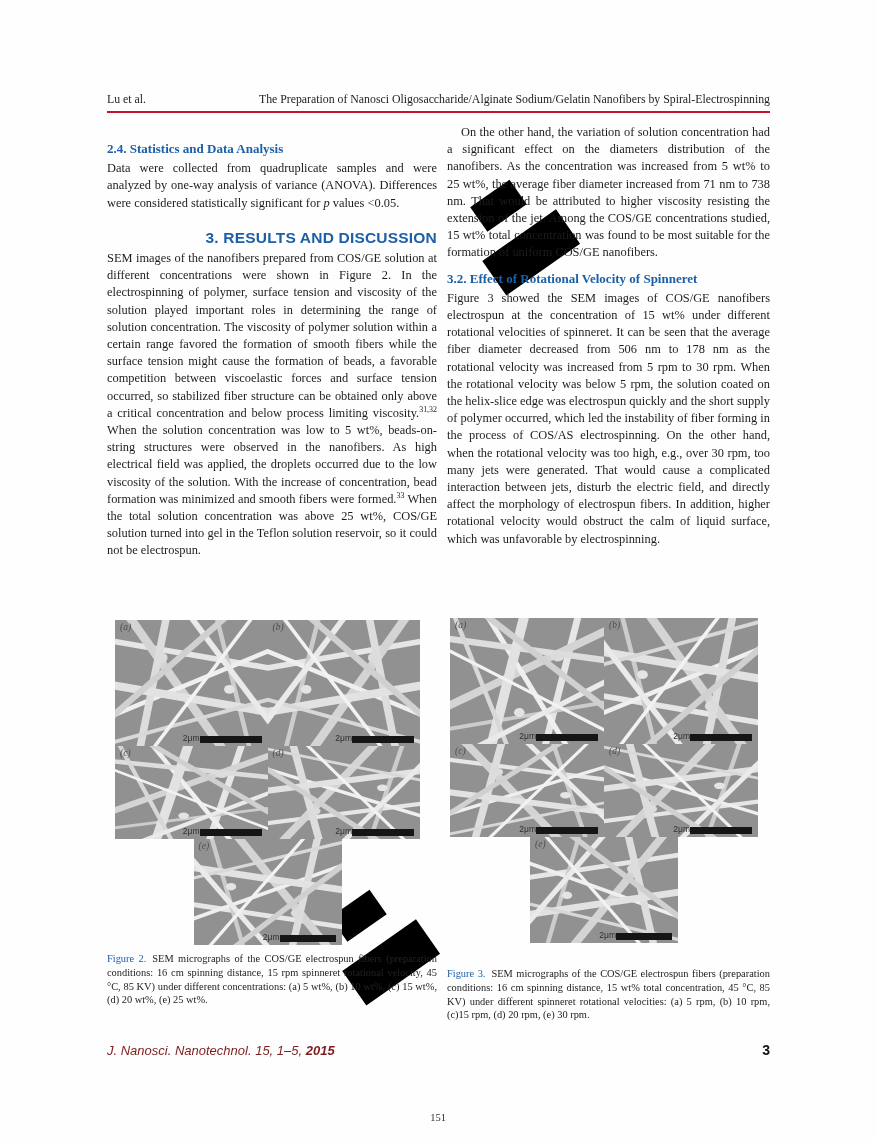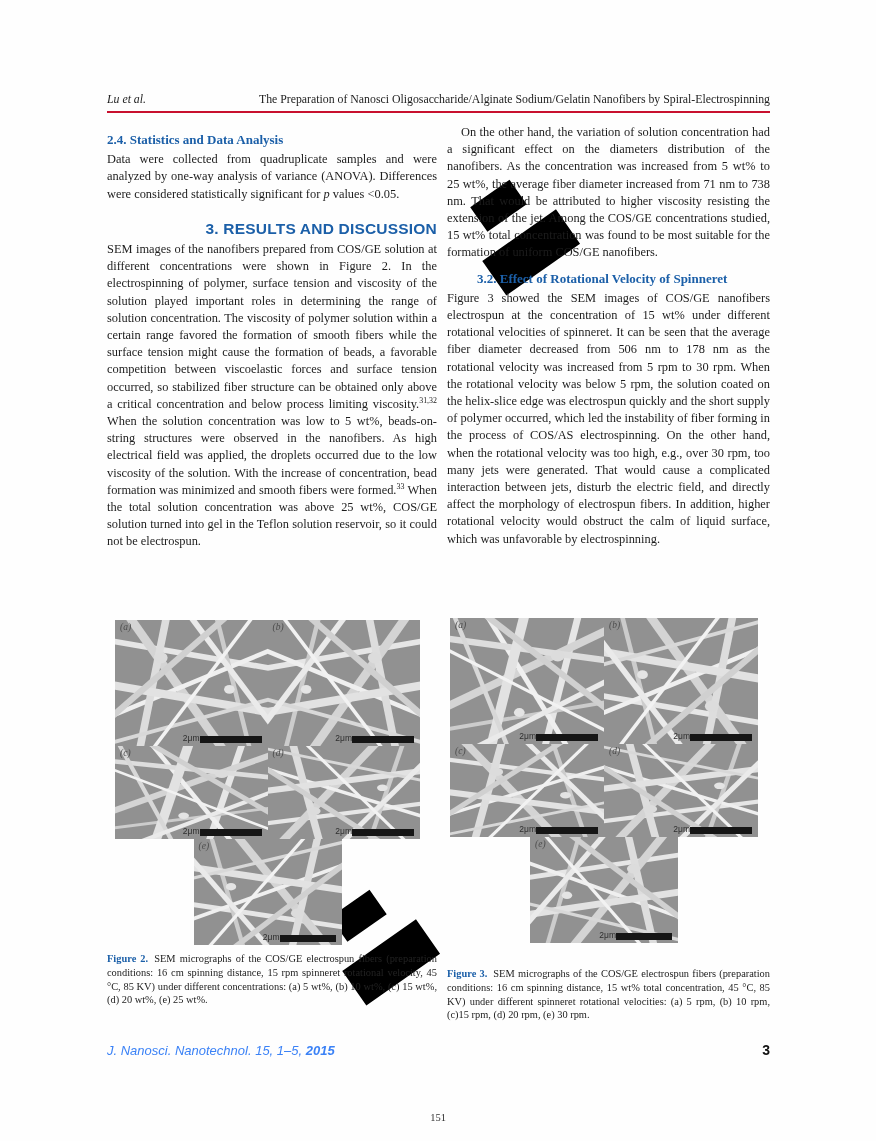--- a/index.html
+++ b/index.html
@@ -6,35 +6,35 @@
   #page{position:relative;width:876px;height:1141px;background:#fefefe;overflow:hidden;
         font-family:"Liberation Serif", serif;color:#1c1c1c;}
   
   .wm{position:absolute;display:flex;gap:28px;transform:rotate(-35deg);color:#dcdcdf;z-index:0;pointer-events:none;}
   .wm svg{width:150px;height:150px;}
   #wm-upper{left:95px;top:170px;}
   #wm-lower{left:-45px;top:880px;}
   
   .hdr{position:absolute;left:107px;right:106px;top:92px;display:flex;justify-content:space-between;
        font-size:11.8px;z-index:2;}
-  .hdr .authors{font-style:italic;}
+  .hdr .authors{}
   .rule{position:absolute;left:107px;right:106px;top:111px;height:2px;background:#c8102e;z-index:2;}
   
   .col{position:absolute;top:124px;z-index:2;text-align:justify;font-size:12.4px;line-height:17.2px;}
   #col-left{left:107px;width:330px;height:496px;overflow:hidden;}
   #col-right{left:447px;width:323px;height:494px;overflow:hidden;}
   .h-serif{color:#1b5fa8;font-weight:bold;font-size:13px;margin:0 0 3px 0;text-align:left;}
   .h-sans{color:#1b5fa8;font-weight:bold;font-size:15.5px;font-family:"Liberation Sans",sans-serif;
           letter-spacing:.2px;margin:17px 0 4px 0;text-align:right;}
   .para{margin:0;}
   .para.indent{text-indent:14px;}
-  .gap8{margin-top:8px;margin-left:30px;}
+  .gap8{margin-top:8px;}
   .run-i{font-style:italic;}
   .run-sup{vertical-align:super;font-size:64%;line-height:0;}
-  .run-figlabel{font-weight:bold;color:#1b5fa8;margin-right:6px;}
+  .run-figlabel{font-weight:normal;color:#1b5fa8;margin-right:6px;}
   
   .figgrid{position:absolute;z-index:2;}
   #fig2-grid{left:115px;top:620px;width:305px;}
   #fig3-grid{left:450px;top:618px;width:308px;}
   .frow{display:flex;}
   .frow .sem{flex:1;}
   .r1 .sem{height:126px;}
   .r2 .sem{height:93px;}
   .rowE{display:flex;justify-content:center;}
   .rowE .sem{width:148px;height:106px;flex:none;}
@@ -45,21 +45,21 @@
   .stext{font-size:8.5px;color:#2e2e2e;font-family:"Liberation Sans",sans-serif;line-height:9px;}
   .sbar{width:62px;height:7px;background:#151515;margin-top:1px;display:block;}
   .rowE .sbar{width:56px;}
   
   .caption{position:absolute;z-index:2;font-size:10.4px;line-height:13.8px;text-align:justify;color:#222;}
   #cap2{left:107px;top:952px;width:330px;}
   #cap3{left:447px;top:952px;width:323px;margin-top:15px;}
   
   .footrow{position:absolute;left:107px;right:106px;top:1042px;display:flex;justify-content:space-between;
            align-items:baseline;z-index:2;}
-  .jref{font-family:"Liberation Sans",sans-serif;font-style:italic;color:#3b82f6;font-size:13px;}
+  .jref{font-family:"Liberation Sans",sans-serif;font-style:italic;color:#7f1d1d;font-size:13px;}
   .jref .yr{font-weight:bold;}
   .pgnum{font-family:"Liberation Sans",sans-serif;font-weight:bold;font-size:14px;color:#111;}
   .pagebottom{position:absolute;left:0;right:0;top:1112px;text-align:center;font-size:10.5px;color:#333;z-index:2;}
 </style>
 </head>
 <body>
 
 <svg width="0" height="0" style="position:absolute" aria-hidden="true">
   <defs>
     <g id="wm-fei">
@@ -132,21 +132,21 @@
       </svg>
   </div>
 
   <div class="hdr">
     <span class="authors">Lu et al.</span>
     <span class="rtitle">The Preparation of Nanosci Oligosaccharide/Alginate Sodium/Gelatin Nanofibers by Spiral-Electrospinning</span>
   </div>
   <div class="rule"></div>
 
   <div class="col" id="col-left">
-    <h3 class="h-serif" style="margin-top:7px">2.4. Statistics and Data Analysis</h3>
+    <h3 class="h-serif" style="margin-top:16px">2.4. Statistics and Data Analysis</h3>
     <p class="para"><span>Data were collected from quadruplicate samples and were analyzed by one-way analysis of variance (ANOVA). Differences were considered statistically significant for </span><span class="run-i">p</span><span> values &lt;0.05.</span></p>
     <h2 class="h-sans">3. RESULTS AND DISCUSSION</h2>
     <p class="para"><span>SEM images of the nanofibers prepared from COS/GE solution at different concentrations were shown in Figure 2. In the electrospinning of polymer, surface tension and viscosity of the solution played important roles in determining the range of solution concentration. The viscosity of polymer solution within a certain range favored the formation of smooth fibers while the surface tension might cause the formation of beads, a favorable competition between viscoelastic forces and surface tension occurred, so stabilized fiber structure can be obtained only above a critical concentration and below process limiting viscosity.</span><span class="run-sup">31,32</span><span> When the solution concentration was low to 5 wt%, beads-on-string structures were observed in the nanofibers. As high electrical field was applied, the droplets occurred due to the low viscosity of the solution. With the increase of concentration, bead formation was minimized and smooth fibers were formed.</span><span class="run-sup">33</span><span> When the total solution concentration was above 25 wt%, COS/GE solution turned into gel in the Teflon solution reservoir, so it could not be electrospun.</span></p>
   </div>
 
   <div class="col" id="col-right">
     <p class="para indent"><span>On the other hand, the variation of solution concentration had a significant effect on the diameters distribution of the nanofibers. As the concentration was increased from 5 wt% to 25 wt%, the average fiber diameter increased from 71 nm to 738 nm. That would be attributed to higher viscosity resisting the extension of the jet. Among the COS/GE concentrations studied, 15 wt% total concentration was found to be most suitable for the formation of uniform COS/GE nanofibers.</span></p>
     <h3 class="h-serif gap8">3.2. Effect of Rotational Velocity of Spinneret</h3>
     <p class="para"><span>Figure 3 showed the SEM images of COS/GE nanofibers electrospun at the concentration of 15 wt% under different rotational velocities of spinneret. It can be seen that the average fiber diameter decreased from 506 nm to 178 nm as the rotational velocity was increased from 5 rpm to 30 rpm. When the rotational velocity was below 5 rpm, the solution coated on the helix-slice edge was electrospun quickly and the short supply of polymer occurred, which led the instability of fiber forming in the process of COS/AS electrospinning. On the other hand, when the rotational velocity was too high, e.g., over 30 rpm, too many jets were generated. That would cause a complicated interaction between jets, disturb the electric field, and directly affect the morphology of electrospun fibers. In addition, higher rotational velocity would obstruct the calm of liquid surface, which was unfavorable by electrospinning.</span></p>
   </div>

